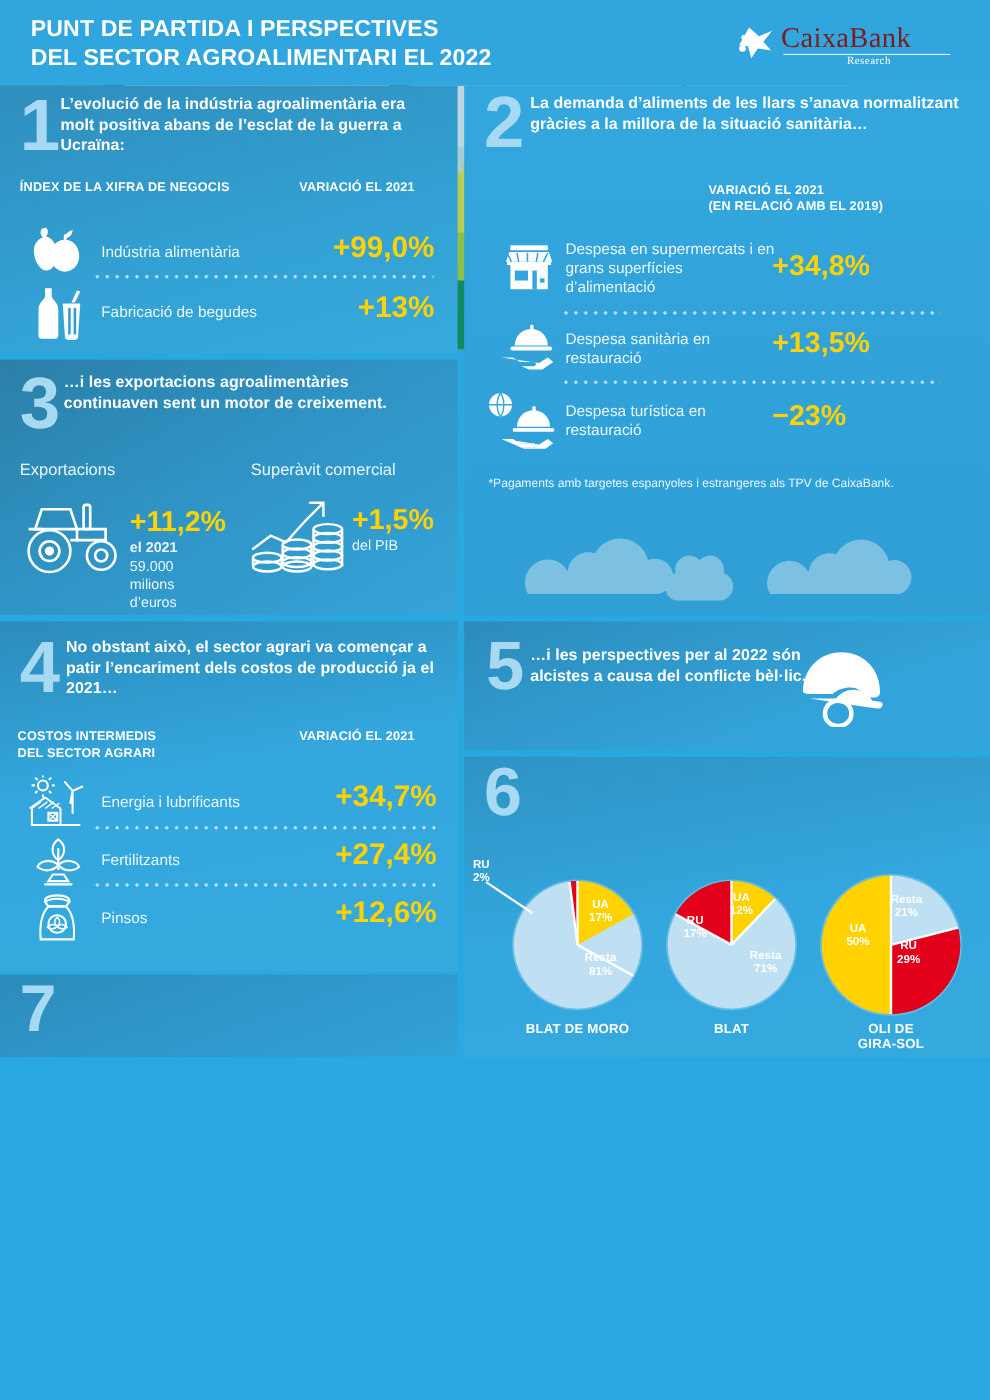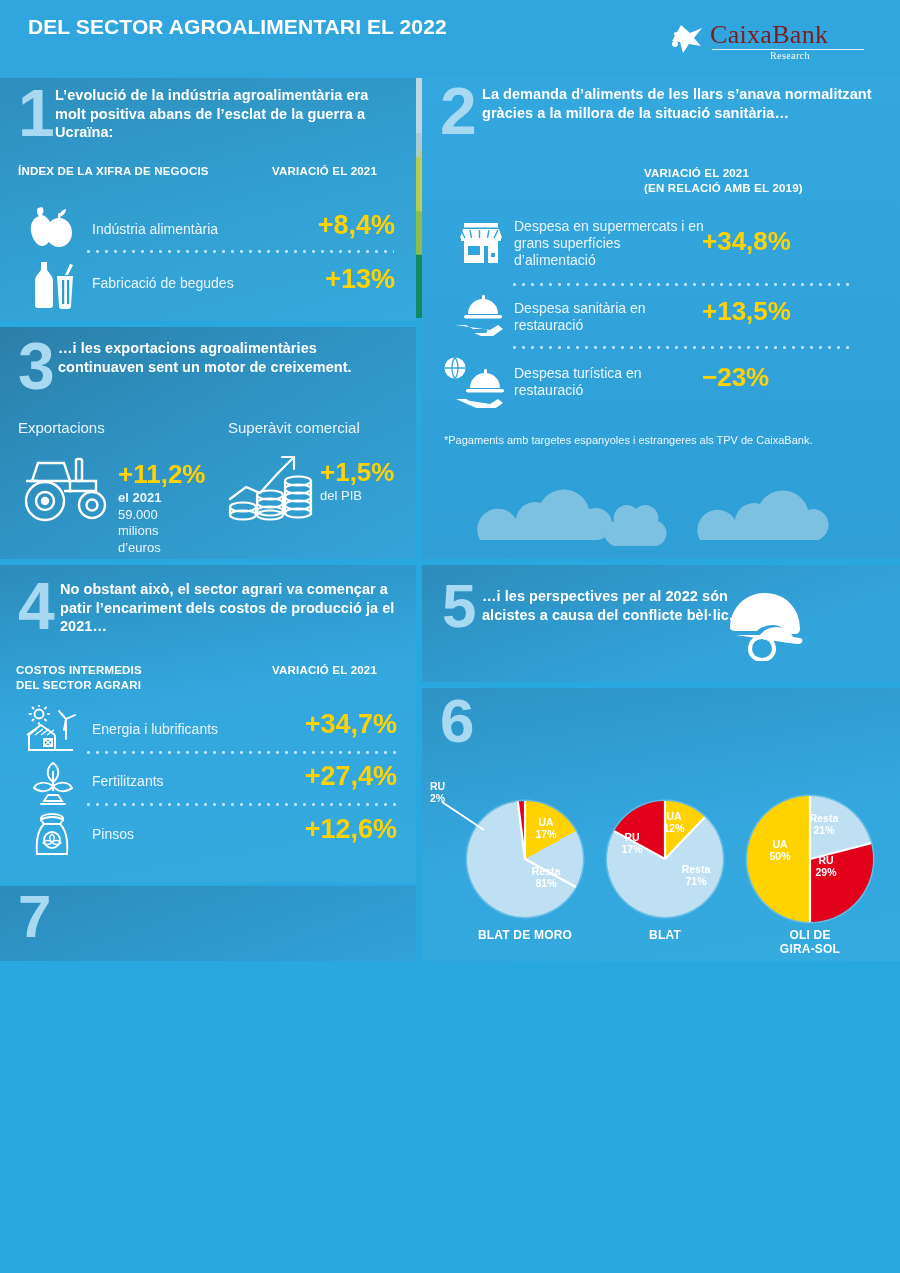--- a/index.html
+++ b/index.html
@@ -74,20 +74,21 @@
   
   #scene { left:0; top:955px; width:900px; height:318px; overflow:hidden; background:#31a5dd; }
 </style>
 </head>
 <body>
 
 <div class="page">
 
   <div class="panel pnl-light" id="header">
     <div class="title">
+      <div>PUNT DE PARTIDA I PERSPECTIVES</div>
       <div>DEL SECTOR AGROALIMENTARI EL 2022</div>
     </div>
     <div class="logo">
       <div class="star">
         <svg viewBox="0 0 34 30" width="34" height="30">
           <path d="M11 1 L20 9 L32 4 L24 14 L31 22 L19 20 L13 29 L10 18 L2 17 Z" fill="#ffffff"></path>
           <circle cx="6" cy="10" r="2.1" fill="#ffffff"></circle>
           <circle cx="5" cy="20" r="3" fill="#ffffff"></circle>
         </svg>
       </div>
@@ -106,21 +107,21 @@
 
     <div class="ico" style="left:22px;top:126px;">
       <svg width="58" height="48" viewBox="0 0 58 48">
         <path d="M16 4 c-2 3 -1 6 1 8 c-6 2 -9 8 -8 15 c1 8 6 15 11 15 c6 0 10 -7 10 -15 c0 -9 -5 -15 -10 -16 c2 -3 2 -6 0 -8 z" fill="#fff"></path>
         <path d="M37 14 c-8 0 -13 7 -13 15 c0 8 6 14 13 14 c7 0 13 -6 13 -14 c0 -8 -5 -15 -13 -15 z" fill="#fff"></path>
         <path d="M37 13 c0 -4 3 -7 7 -8 c0 4 -3 7 -7 8 z" fill="#fff"></path>
         <rect x="36" y="9" width="2.4" height="6" rx="1" fill="#fff"></rect>
       </svg>
     </div>
     <div class="row-label" style="left:92px;top:143px;">Indústria alimentària</div>
-    <div class="row-value" style="left:255px;top:132px;width:140px;font-size:27px;">+8,4%</div>
+    <div class="row-value" style="left:255px;top:132px;width:140px;font-size:27px;">+99,0%</div>
     <div class="dots" style="left:84px;top:172px;width:310px;"></div>
 
     <div class="ico" style="left:24px;top:182px;">
       <svg width="52" height="50" viewBox="0 0 52 50">
         <path d="M17 2 h6 v7 c0 3 6 6 6 12 v24 c0 2 -1 3 -3 3 h-12 c-2 0 -3 -1 -3 -3 v-24 c0 -6 6 -9 6 -12 z" fill="#fff"></path>
         <path d="M33 16 h16 l-2 30 c0 2 -1 3 -3 3 h-6 c-2 0 -3 -1 -3 -3 z" fill="#fff" opacity=".95"></path>
         <rect x="38" y="20" width="2.2" height="24" fill="#2f99cd"></rect>
         <rect x="43" y="20" width="2.2" height="24" fill="#2f99cd"></rect>
         <path d="M41 15 l5 -11 l3 1 l-5 10 z" fill="#fff"></path>
       </svg>

